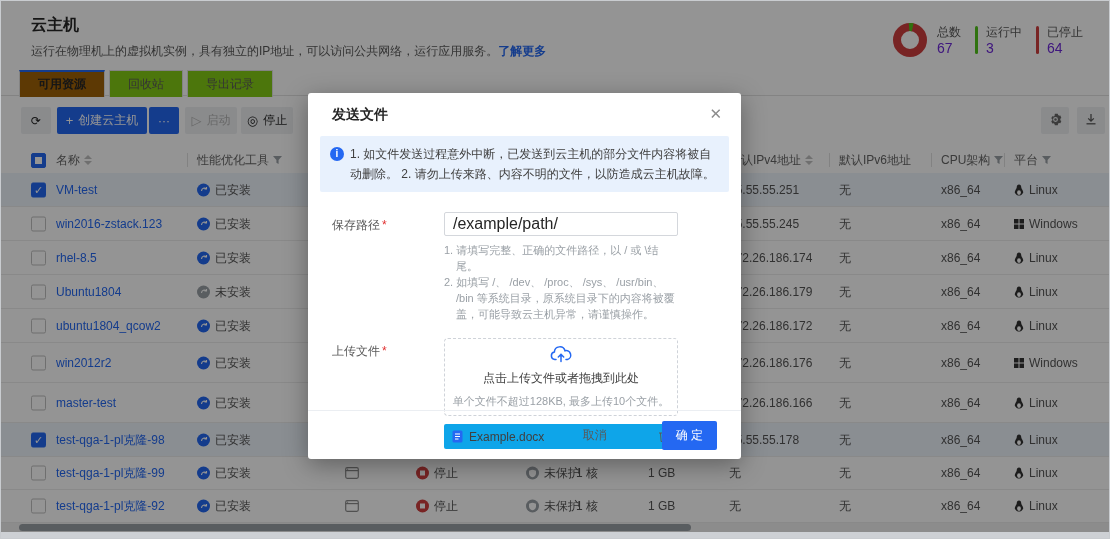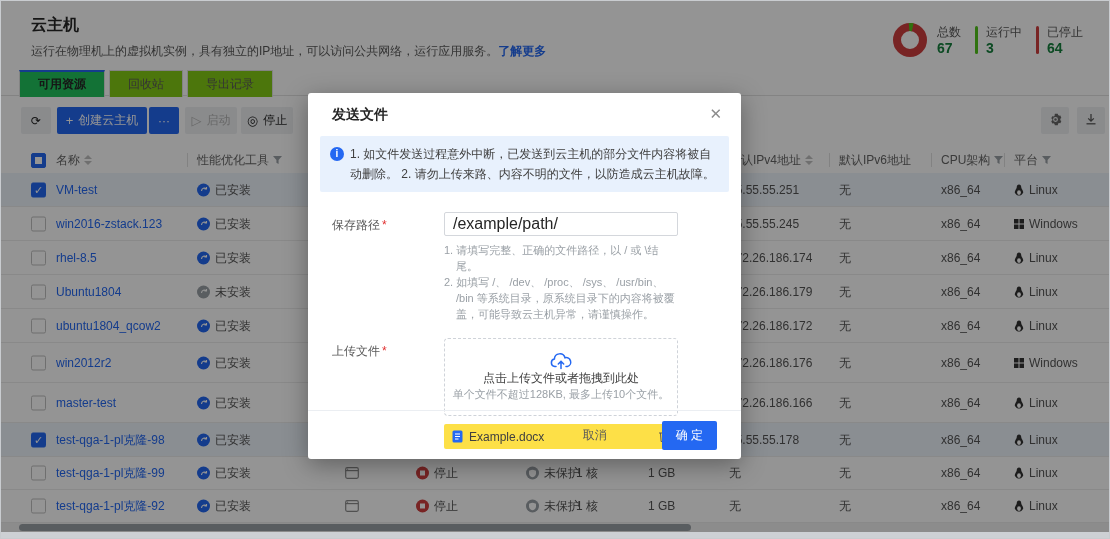--- a/index.html
+++ b/index.html
@@ -9,27 +9,27 @@
 
   
   .page-title { position:absolute; left:30px; top:14px; font-size:16px; font-weight:bold; color:#262626; }
   .page-sub   { position:absolute; left:30px; top:42px; font-size:12px; color:#595959; }
   .page-sub a { color:#2468f2; text-decoration:none; font-weight:bold; cursor:pointer; }
 
   .stats { position:absolute; right:26px; top:20px; display:flex; align-items:center; gap:14px; }
   .stat  { display:flex; align-items:center; gap:8px; }
   .stat .bar { width:3px; height:28px; border-radius:2px; }
   .stat .lbl { font-size:12px; color:#595959; line-height:15px; }
-  .stat .num { font-size:14px; font-weight:bold; color:#15803d; line-height:16px; }
+  .stat .num { font-size:14px; font-weight:normal; color:#6d28d9; line-height:16px; }
 
   
   .tabs { position:absolute; left:0; top:68px; width:100%; height:27px; border-bottom:1px solid #e2e2e2; padding-left:18px; display:flex; }
   .tab  { position:relative; top:1px; height:27px; padding:0 18px; display:flex; align-items:center; font-size:12px;
           background:#84cc16; border:1px solid #e2e2e2; border-bottom:none; margin-right:4px; color:#595959; cursor:pointer; }
-  .tab.active { background:#22c55e; color:#262626; font-weight:bold; border-top:2px solid #2468f2; }
+  .tab.active { background:#a16207; color:#262626; font-weight:bold; border-top:2px solid #2468f2; }
 
   
   .toolbar { position:absolute; left:0; top:106px; width:100%; height:28px; }
   .btn { position:absolute; top:0; height:27px; border:none; border-radius:2px; font-size:12px; display:flex; align-items:center; justify-content:center; cursor:pointer; font-family:inherit; }
   .btn.gray { background:#eef0f2; color:#262626; }
   .btn.gray.disabled { color:#b3b3b3; cursor:default; }
   .btn.blue { background:#2468f2; color:#fff; }
   .ic { font-size:13px; line-height:1; margin-right:5px; }
 
   
@@ -80,24 +80,24 @@
   .m-body { padding:6px 24px 0; }
   .frow { display:flex; margin-bottom:16px; }
   .flabel { width:112px; flex:none; padding-top:5px; font-size:12px; color:#595959; }
   .req { color:#e03030; margin-left:2px; }
   .fctrl { width:234px; }
   .tinput { width:234px; height:24px; border:1px solid #d4d7dc; border-radius:2px; padding:0 8px; font-size:16px; color:#262626;
             font-family:inherit; background:#fff; }
   .help { margin-top:6px; font-size:11px; color:#9aa0a6; line-height:16px; }
   .help div { padding-left:12px; text-indent:-12px; }
   .upbox { width:234px; height:78px; border:1px dashed #cfd3d9; border-radius:4px; background:#fff; cursor:pointer;
-           display:flex; flex-direction:column; align-items:center; justify-content:center; gap:0; }
+           display:flex; flex-direction:column; align-items:center; justify-content:center; gap:7px; }
   .upbox .t1 { font-size:12px; color:#404040; }
   .upbox .t2 { font-size:11px; color:#9aa0a6; }
-  .filerow { margin-top:8px; width:234px; height:25px; background:#fde047; border-radius:2px; padding:0 8px;
+  .filerow { margin-top:8px; width:234px; height:25px; background:#0ea5e9; border-radius:2px; padding:0 8px;
              display:flex; align-items:center; gap:6px; }
   .filerow .fname { flex:1; font-size:12px; color:#404040; }
   .trash { cursor:pointer; display:flex; }
   .m-foot { position:absolute; left:0; bottom:0; width:100%; height:49px; border-top:1px solid #ebeef2;
             display:flex; align-items:center; justify-content:flex-end; padding-right:24px; gap:14px; }
   .btn-cancel { background:none; border:none; font-size:12px; color:#595959; cursor:pointer; padding:5px 8px; font-family:inherit; }
   .btn-ok { background:#2468f2; color:#fff; border:none; border-radius:2px; font-size:12px; padding:6px 14px; cursor:pointer; font-family:inherit;margin-left:33px; }
 
   
   .c-check{left:30px;} .c-name{left:55px;} .c-tool{left:196px;} .c-console{left:344px;}

